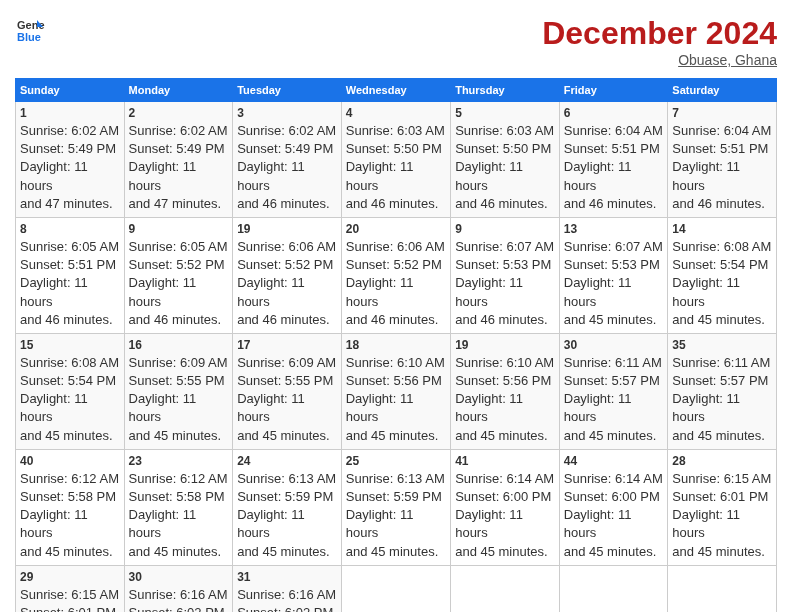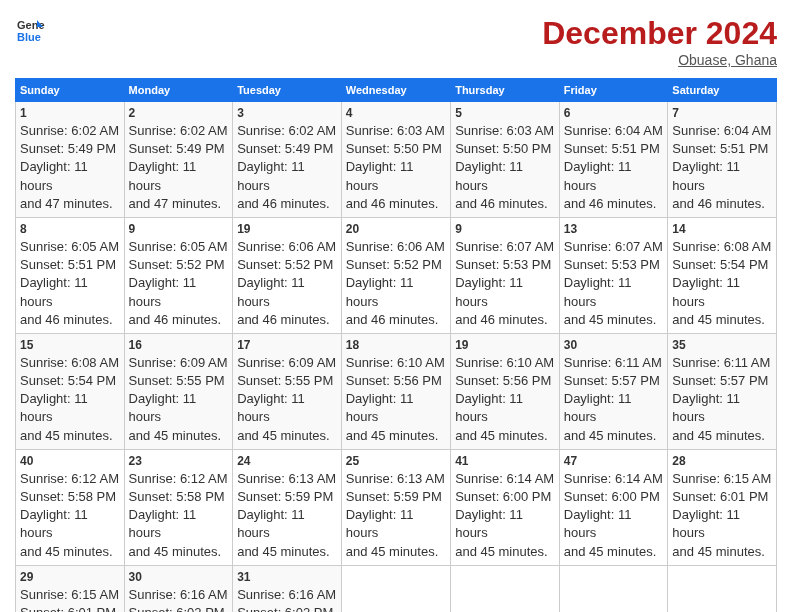--- a/index.html
+++ b/index.html
@@ -224,21 +224,21 @@
           </td>
           <td>
             <span class="day-num">25</span>
             <div class="day-info">Sunrise: 6:13 AM<br>Sunset: 5:59 PM<br>Daylight: 11 hours<br>and 45 minutes.</div>
           </td>
           <td>
             <span class="day-num">41</span>
             <div class="day-info">Sunrise: 6:14 AM<br>Sunset: 6:00 PM<br>Daylight: 11 hours<br>and 45 minutes.</div>
           </td>
           <td>
-            <span class="day-num">47</span>
+            <span class="day-num">44</span>
             <div class="day-info">Sunrise: 6:14 AM<br>Sunset: 6:00 PM<br>Daylight: 11 hours<br>and 45 minutes.</div>
           </td>
           <td>
             <span class="day-num">28</span>
             <div class="day-info">Sunrise: 6:15 AM<br>Sunset: 6:01 PM<br>Daylight: 11 hours<br>and 45 minutes.</div>
           </td>
         </tr>
         <tr>
           <td>
             <span class="day-num">29</span>

